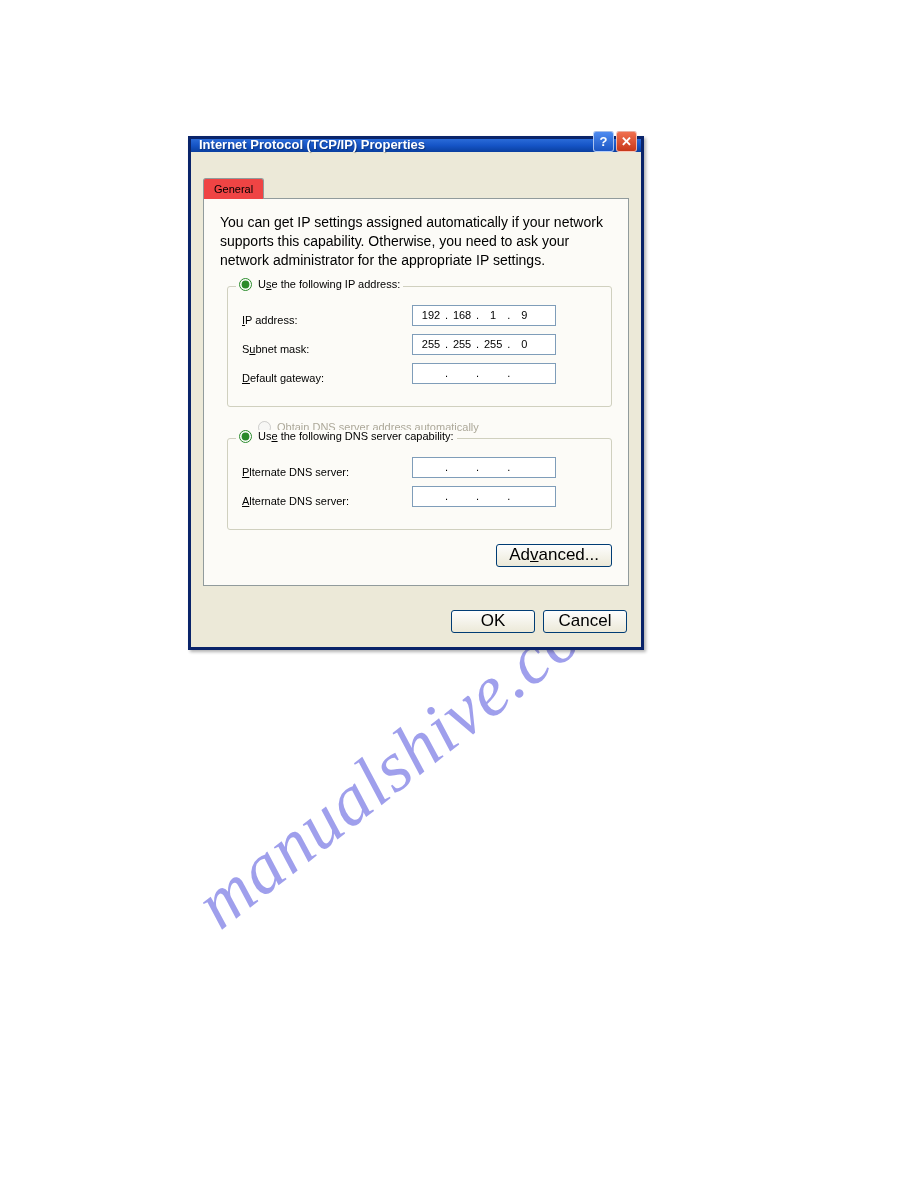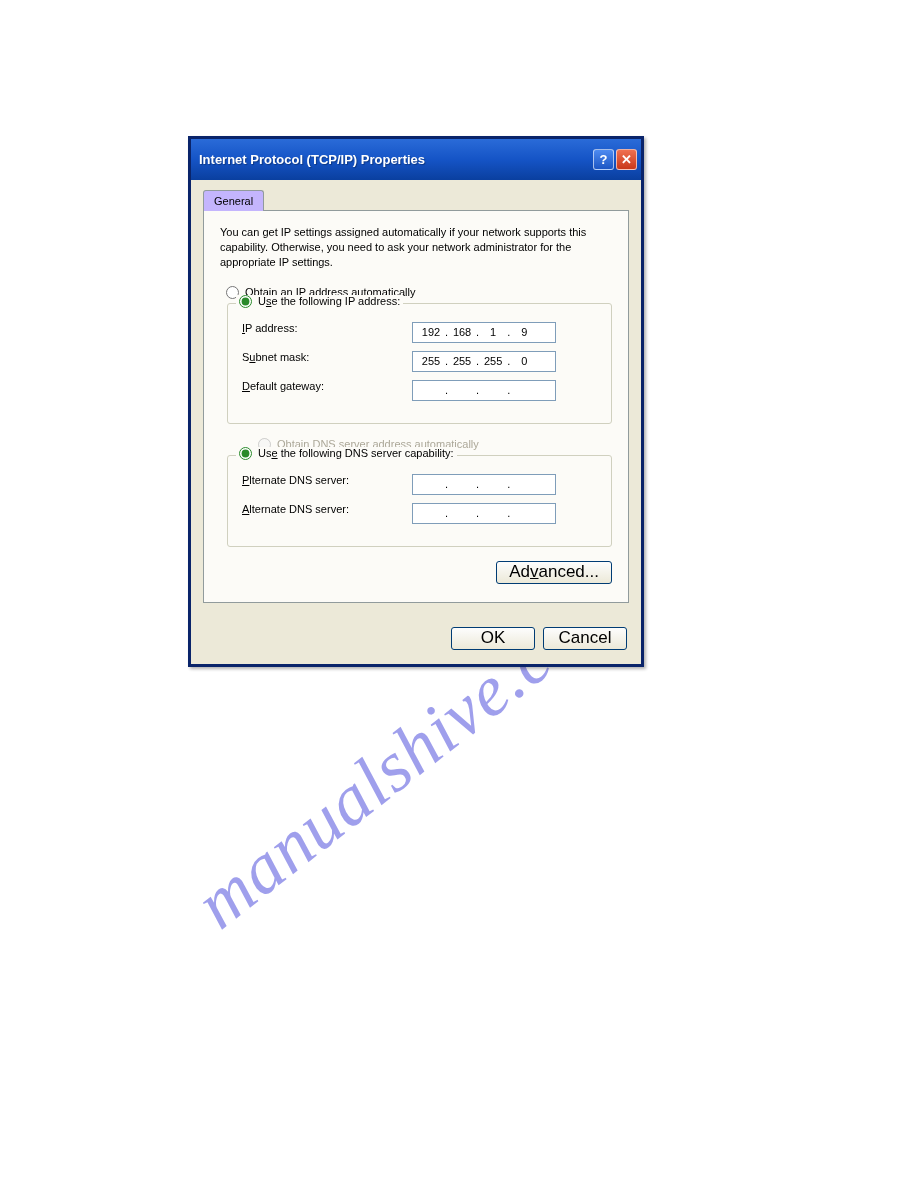--- a/index.html
+++ b/index.html
@@ -15,24 +15,24 @@
       position: absolute;
       left: 188px;
       top: 136px;
       width: 456px;
       background: #ece9d8;
       border: 3px solid #0a246a;
       border-top: none;
       box-shadow: 2px 2px 3px rgba(0,0,0,0.3);
     }
     .titlebar {
-      height: 44px;
+      height: 16px;
       background: linear-gradient(to bottom, #2a6bd8 0%, #1554c6 50%, #0a3f9f 100%);
       display: flex;
-      align-items: center;
+      align-items: flex-end;
       padding: 0 4px 0 8px;
       border-top: 3px solid #0a246a;
     }
     .titlebar-title {
       color: #fff;
       font-weight: bold;
       font-size: 13px;
       flex: 1;
       text-shadow: 1px 1px 1px rgba(0,0,0,0.3);
     }
@@ -44,58 +44,59 @@
       color: #fff; font-weight: bold; font-size: 13px;
       border: 1px solid rgba(255,255,255,0.6);
       cursor: pointer;
     }
     .help-btn { background: linear-gradient(to bottom,#4e8bf0,#1c56c4); }
     .close-btn { background: linear-gradient(to bottom,#f07050,#c8381a); }
     .dialog-body { padding: 10px 12px 12px 12px; }
     .tab-strip { display: flex; margin-bottom: -1px; }
     .tab {
       padding: 4px 10px 4px 10px;
-      background: #c4b5fd;
+      background: #ef4444;
       border: 1px solid #919b9c;
       border-bottom: none;
       border-radius: 3px 3px 0 0;
       font-size: 11px;
       cursor: pointer;
       position: relative;
       z-index: 2;
+      margin-top: 16px;
     }
     .tab-panel {
       background: #fcfbf7;
       border: 1px solid #919b9c;
       padding: 14px 16px 18px 16px;
       position: relative;
       z-index: 1;
     }
-    .intro-text { font-size: 11px; line-height: 1.35; color: #000; margin-bottom: 16px; }
+    .intro-text { font-size: 14px; line-height: 1.35; color: #000; margin-bottom: 16px; }
     .radio-row { display: flex; align-items: center; margin: 4px 0 4px 6px; font-size: 11px; }
     .radio-row input[type=radio] { margin-right: 6px; accent-color: #2a8a2a; }
     .radio-row.disabled { color: #aca899; padding-left: 32px; }
     .u { text-decoration: underline; }
     fieldset.group {
       border: 1px solid #d0d0bf;
       border-radius: 3px;
       padding: 10px 14px 14px 14px;
       margin: 0 0 14px 7px;
       position: relative;
     }
     fieldset.group > .legend {
       position: absolute;
       top: -9px; left: 8px;
       background: #fcfbf7;
       padding: 0 3px;
       display: flex; align-items: center;
       font-size: 11px;
     }
     fieldset.group > .legend input[type=radio] { margin-right: 6px; accent-color: #2a8a2a; }
-    .field-row { display: flex; align-items: flex-start; margin: 8px 0; }
+    .field-row { display: flex; align-items: flex-end; margin: 8px 0; }
     .field-label { width: 170px; font-size: 11px; }
     .ip-input {
       display: flex; align-items: center;
       width: 144px; height: 21px;
       background: #fff;
       border: 1px solid #7f9db9;
       padding: 2px 4px;
     }
     .ip-oct {
       width: 28px; text-align: center; border: none; outline: none;
@@ -150,24 +151,20 @@
   </div>
 
   <div class="dialog-body">
     <div class="tab-strip">
       <div class="tab">General</div>
     </div>
 
     <div class="tab-panel">
       <div class="intro-text">You can get IP settings assigned automatically if your network supports this capability. Otherwise, you need to ask your network administrator for the appropriate IP settings.</div>
 
-      <label class="radio-row">
-        <input type="radio" name="ipmode" style="">
-        <span><span class="u">O</span><span>btain an IP address automatically</span></span>
-      </label>
 
       <fieldset class="group">
         <div class="legend">
           <input type="radio" name="ipmode" checked="" style="">
           <span><span>U</span><span class="u">s</span><span>e the following IP address:</span></span>
         </div>
 
         <div class="field-row">
           <div class="field-label"><span class="u">I</span><span>P address:</span></div>
           <div class="ip-input">

